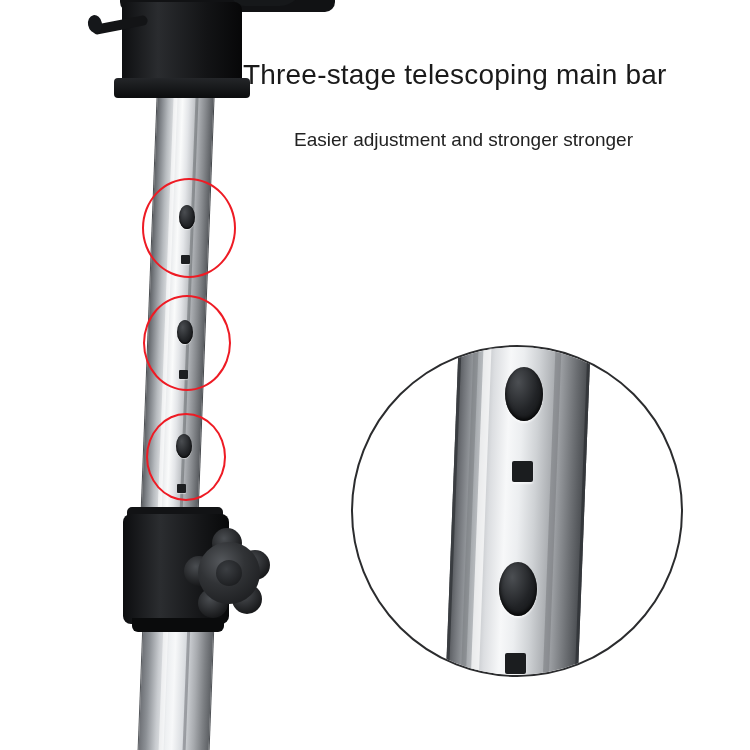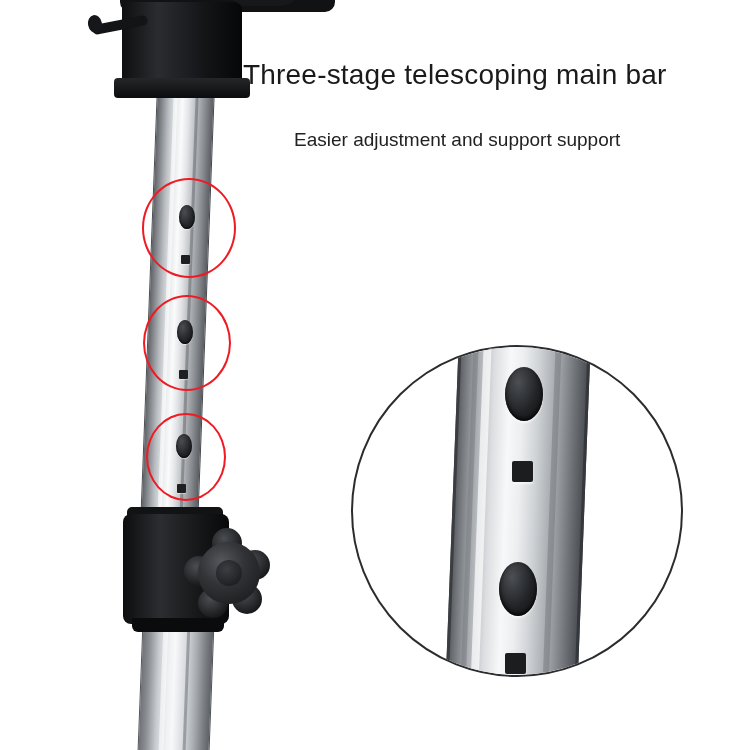--- a/index.html
+++ b/index.html
@@ -406,15 +406,15 @@
     <div class="z-groove-a"></div>
     <div class="z-groove-c"></div>
 
     <div class="z-hole" style="left:152px; top:20px;"></div>
     <div class="z-detent" style="left:159px; top:114px;"></div>
     <div class="z-hole" style="left:146px; top:215px;"></div>
     <div class="z-detent" style="left:152px; top:306px;"></div>
   </div>
 
   <div class="headline">Three-stage telescoping main bar</div>
-  <div class="subhead">Easier adjustment and support support</div>
+  <div class="subhead">Easier adjustment and stronger stronger</div>
 
 </div>
 
 </body></html>

